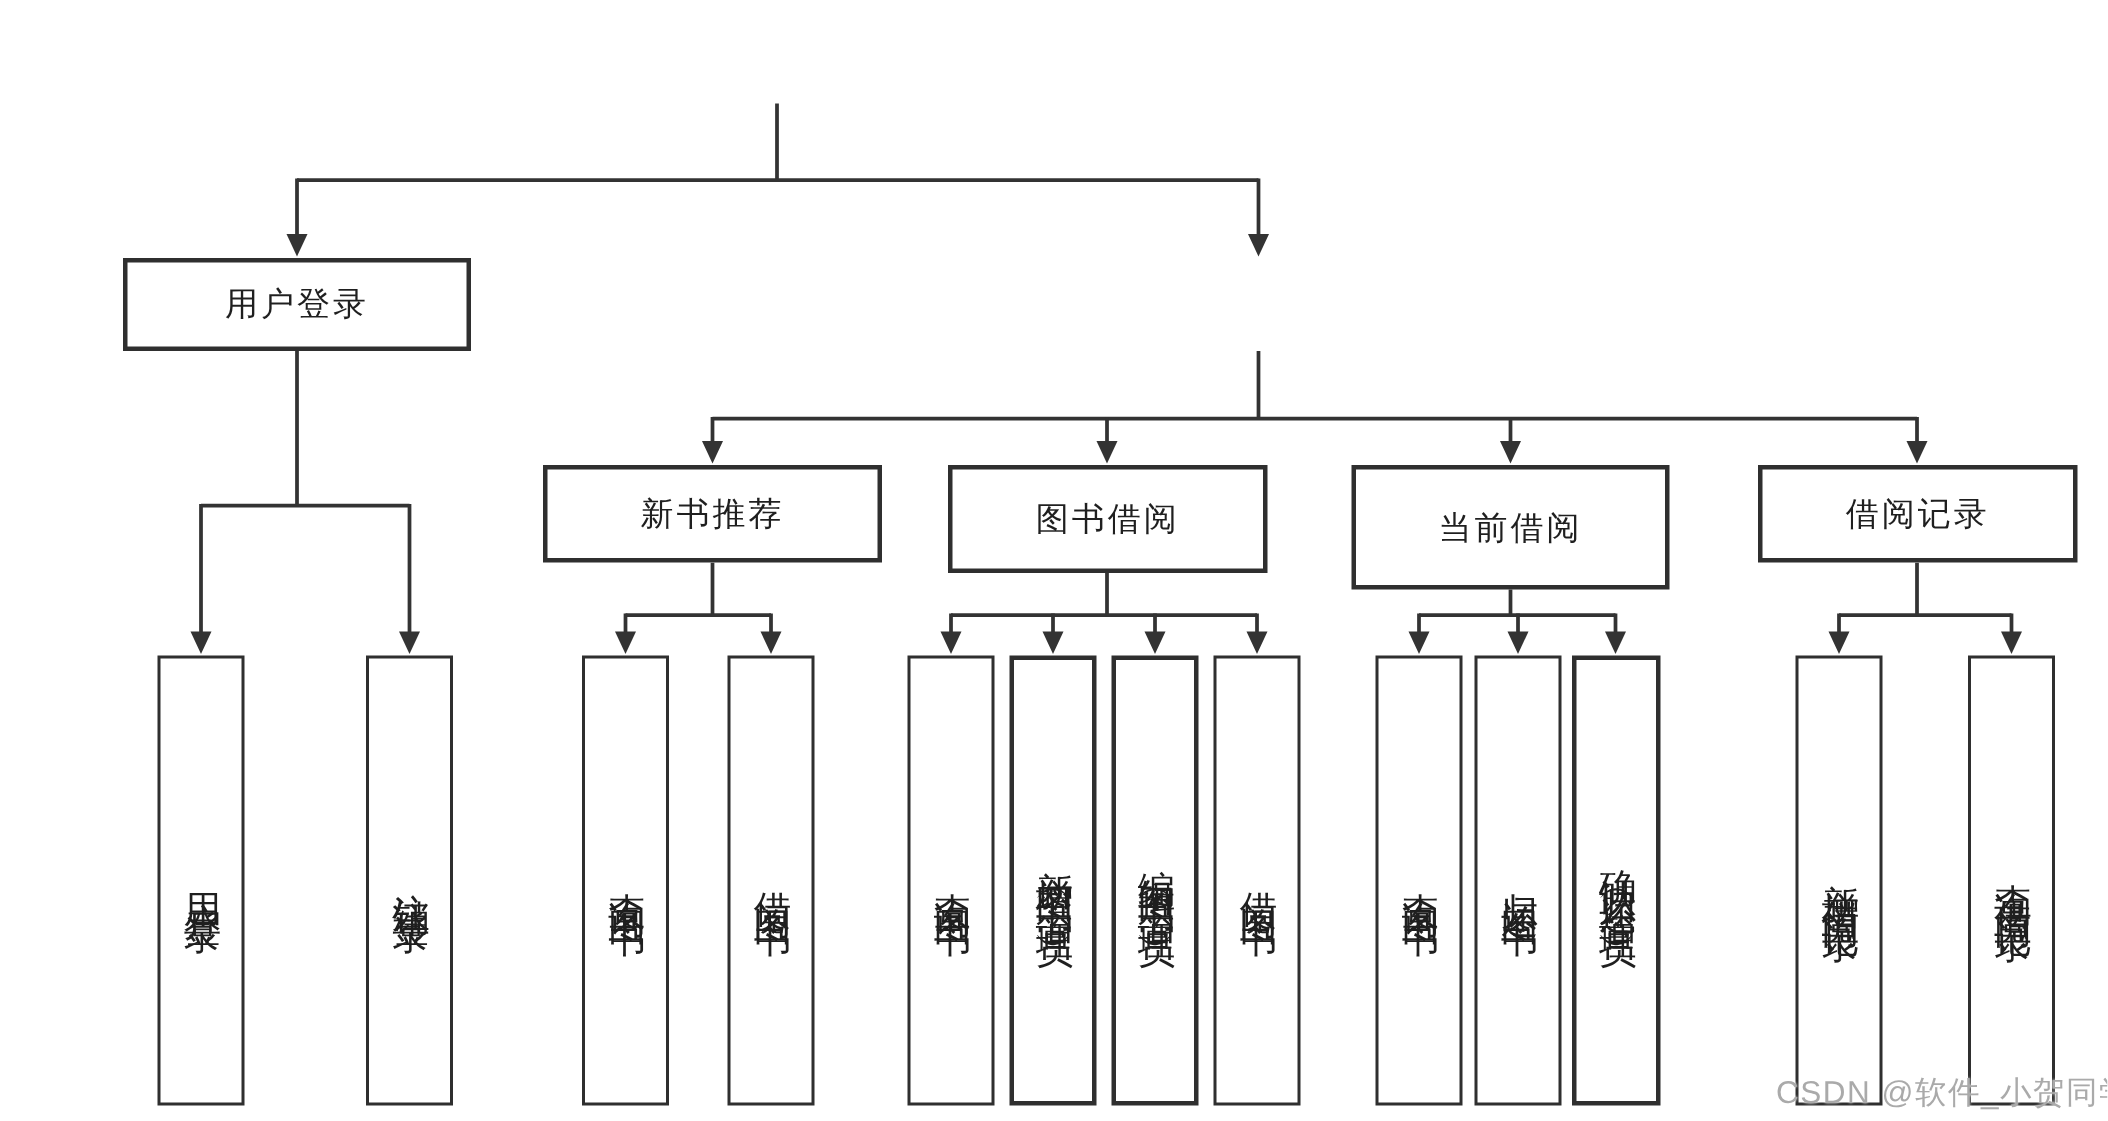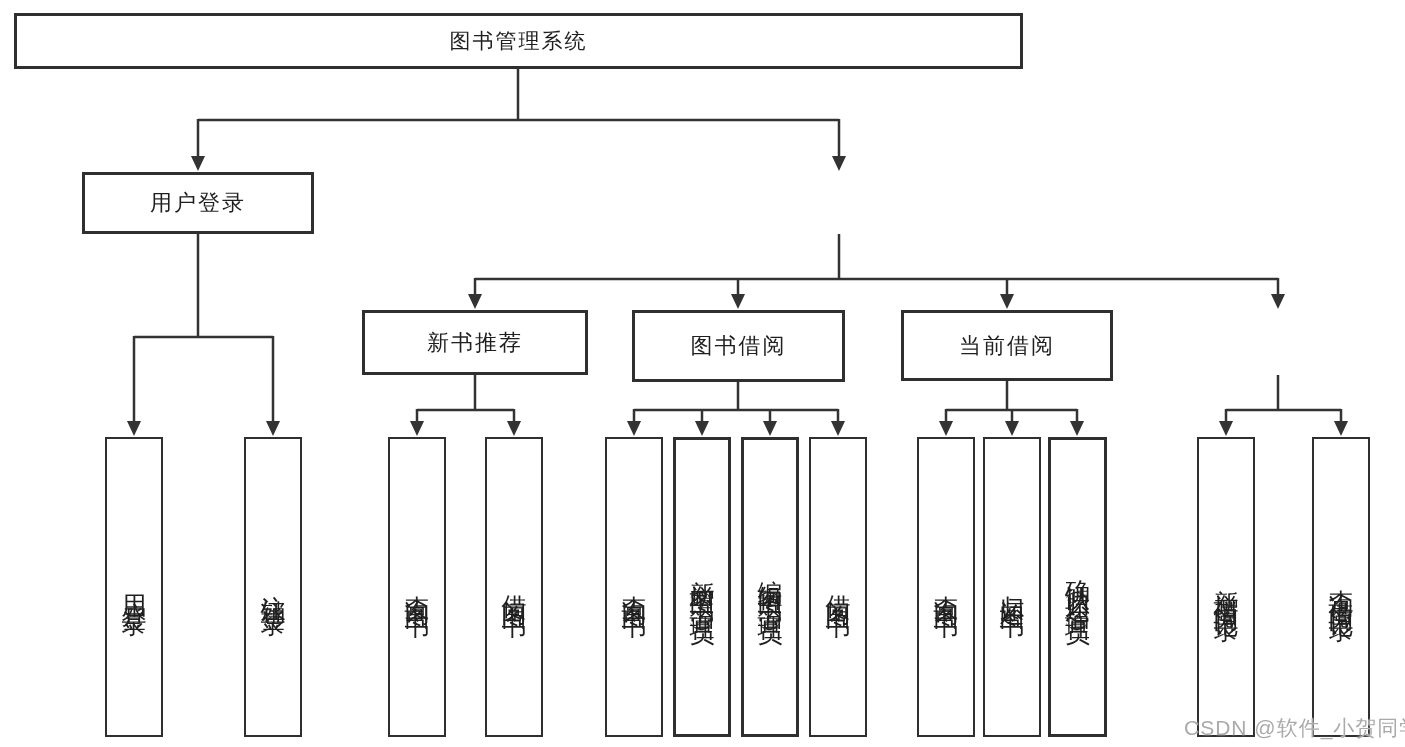--- a/index.html
+++ b/index.html
@@ -133,36 +133,36 @@
     <g>
       <line x1="1278" y1="375" x2="1278" y2="410"></line>
       <line x1="1226" y1="410" x2="1341" y2="410"></line>
       <line x1="1226" y1="409" x2="1226" y2="423"></line>
       <polygon points="1219,421 1233,421 1226,436"></polygon>
       <line x1="1341" y1="409" x2="1341" y2="423"></line>
       <polygon points="1334,421 1348,421 1341,436"></polygon>
     </g>
   </svg>
 
-  <div class="node root" style="left:14px; top:13px; width:1009px; height:56px;">
-    <span>图书管理系统</span>
-  </div>
 
   <div class="node lvl" style="left:82px; top:172px; width:232px; height:62px;">
     <span>用户登录</span>
   </div>
 
   <div class="node lvl" style="left:362px; top:310px; width:226px; height:65px;">
     <span>新书推荐</span>
   </div>
   <div class="node lvl" style="left:632px; top:310px; width:213px; height:72px;">
     <span>图书借阅</span>
   </div>
-  <div class="node lvl" style="left:901px; top:310px; width:212px; height:71px;">
+  <div class="node lvl" style="left:901px; top:310px; width:212px; height:83px;">
     <span>当前借阅</span>
+  </div>
+  <div class="node lvl" style="left:1172px; top:310px; width:213px; height:65px;">
+    <span>借阅记录</span>
   </div>
 
   <div class="leaf" style="left:105px; top:437px; width:58px; height:300px;">
     <span>用户登录</span>
   </div>
   <div class="leaf" style="left:244px; top:437px; width:58px; height:300px;">
     <span>注销登录</span>
   </div>
 
   <div class="leaf" style="left:388px; top:437px; width:58px; height:300px;">

